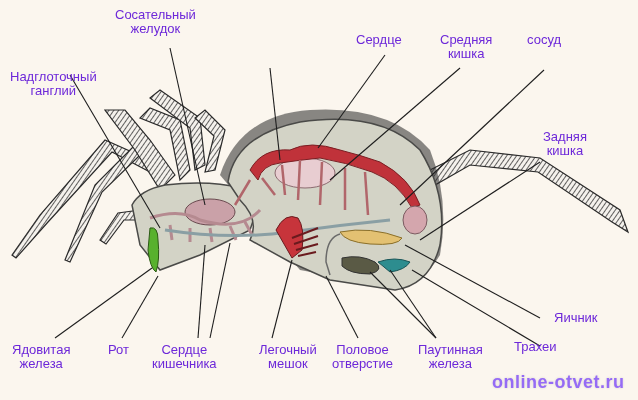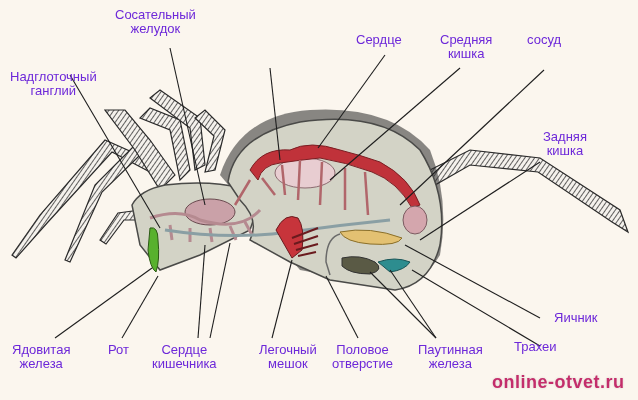--- a/index.html
+++ b/index.html
@@ -1,21 +1,21 @@
 <!DOCTYPE html>
 <html><head>
 <meta charset="utf-8">
 <style>
   html, body { margin:0; padding:0; }
   body { width:638px; height:400px; background:#fbf6ee; position:relative; overflow:hidden;
          font-family:"Liberation Sans", sans-serif; }
   #diagram { position:absolute; left:0; top:0; width:638px; height:400px; }
   .lbl { position:absolute; font-size:13px; line-height:14px; color:#6d28d9; text-align:center; white-space:nowrap; }
   .lbl span { display:block; }
-  .wm { position:absolute; left:492px; top:372px; font-size:18px; font-weight:bold; color:#be185d;
+  .wm { position:absolute; left:492px; top:372px; font-size:18px; font-weight:bold; color:#8b5cf6;
         letter-spacing:0.5px; text-shadow:0 0 3px rgba(0,0,0,0.15); opacity:0.9; }
 </style>
 </head>
 <body>
 
 <svg id="diagram" viewBox="0 0 638 400" xmlns="http://www.w3.org/2000/svg">
   <defs>
     <pattern id="hatch" width="4" height="4" patternUnits="userSpaceOnUse" patternTransform="rotate(35)">
       <rect width="4" height="4" fill="#f4f1ec"></rect>
       <line x1="0" y1="0" x2="0" y2="4" stroke="#3a3a3a" stroke-width="1.6"></line>

